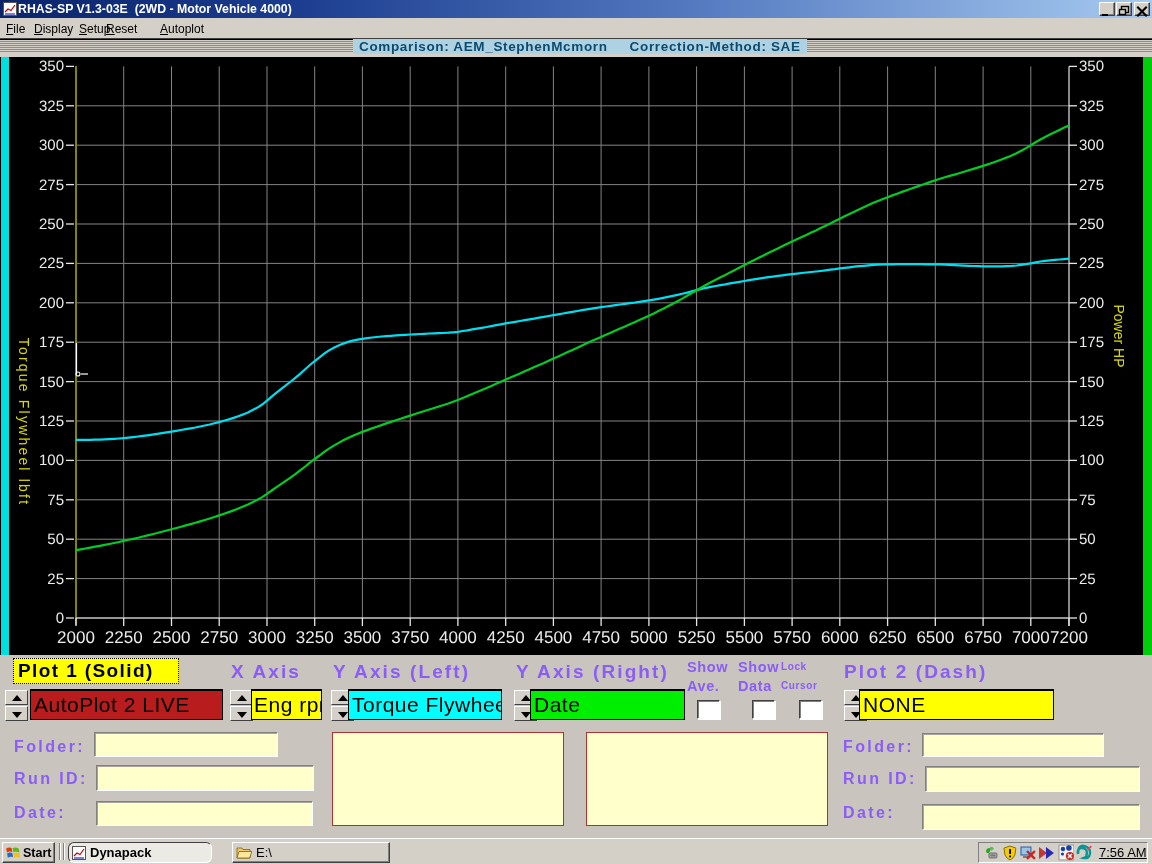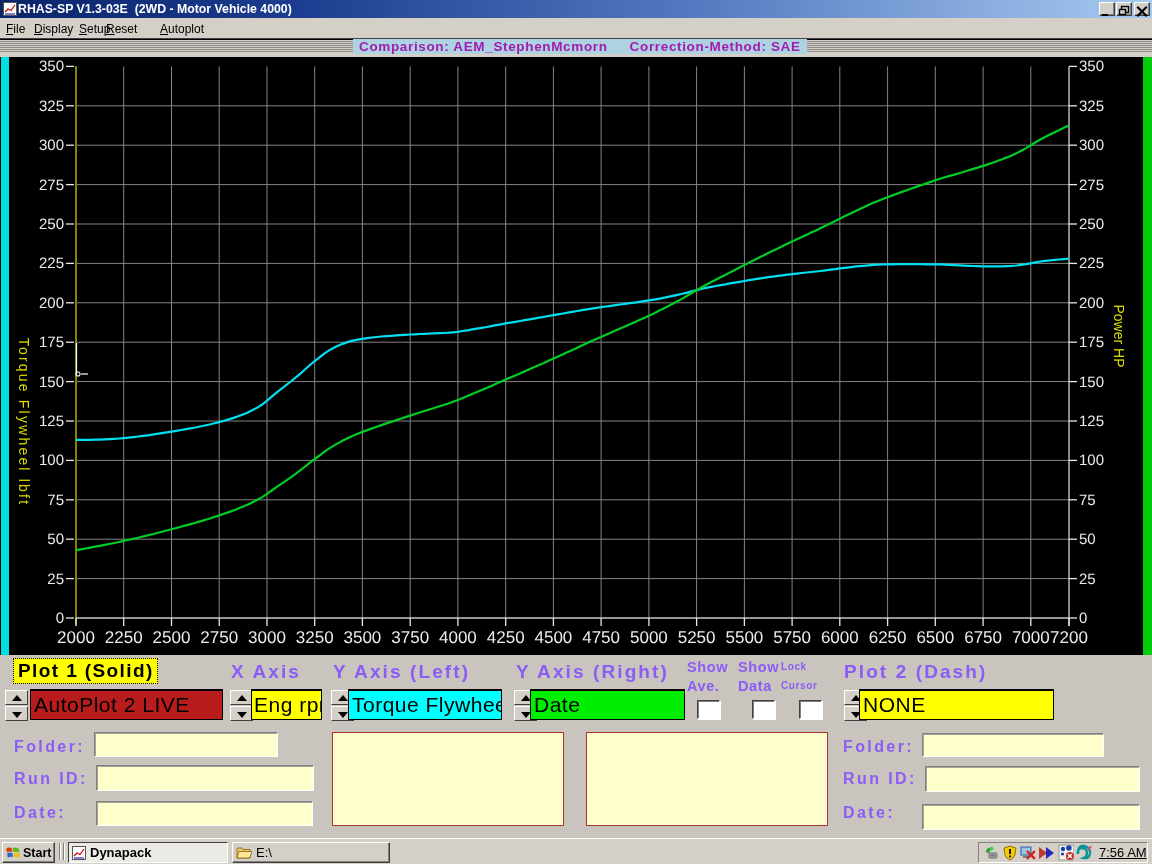--- a/index.html
+++ b/index.html
@@ -13,38 +13,38 @@
   border:1px solid; border-color:#fff #404040 #404040 #fff; box-shadow:inset -1px -1px 0 #808080; }
 
 #menubar { left:0; top:18px; width:1152px; height:21px; background:#d4d0c8;
   border-bottom:1px solid #404040; }
 .mi { position:absolute; top:4px; font-size:12px; color:#000; }
 .mi u { text-decoration:underline; }
 
 #toolstrip { left:0; top:40px; width:1152px; height:17px; background:#d4d0c8; }
 #stripes { left:0; top:1px; width:1152px; height:12px;
   background:repeating-linear-gradient(180deg,#8c8c8c 0 1px,#d4d0c8 1px 2px); position:absolute; }
-#comparison { left:353px; top:-1px; height:15px; background:#aed2e2; color:#a21caf;
+#comparison { left:353px; top:-1px; height:15px; background:#aed2e2; color:#0c4a6e;
   font-size:13.5px; font-weight:bold; padding:0 6px; line-height:15px; position:absolute; white-space:pre; letter-spacing:0.65px; }
 
 #chart { left:0; top:57px; width:1152px; height:598px; background:#000; }
 #cyanstripe { left:1px; top:57px; width:8px; height:598px; background:#00dfdf; }
 #greenstripe { left:1143px; top:57px; width:9px; height:598px; background:#00cd0c; }
 #plotsvg { left:0; top:0; width:1152px; height:864px; will-change:transform; transform:translateZ(0); }
 .yl { fill:#ececec; font-size:15px; font-family:"Liberation Sans",sans-serif; -webkit-font-smoothing:antialiased; text-rendering:geometricPrecision; }
 .xl { fill:#ececec; font-size:17px; font-family:"Liberation Sans",sans-serif; -webkit-font-smoothing:antialiased; text-rendering:geometricPrecision; }
 #ylab-l { left:-76px; top:414px; letter-spacing:2.2px; width:200px; text-align:center; color:#d9d900;
   font-size:14px; transform:rotate(90deg); transform-origin:center; white-space:nowrap; }
 #ylab-r { left:1019px; top:328px; width:200px; text-align:center; color:#d9d900;
   font-size:14px; transform:rotate(90deg); transform-origin:center; white-space:nowrap; }
 #title-tx, #menubar, #comparison, .blbl, #plot1lbl, .combo, .tbtn, #traytime { will-change:transform; }
 
 #panel { left:0; top:655px; width:1152px; height:183px; background:#c9c5be; }
 .blbl { position:absolute; font-weight:bold; color:#8b5cf6; letter-spacing:2.1px; }
-#plot1lbl { left:13px; top:658px; width:145px; height:26px; background:#ffff00;
+#plot1lbl { left:13px; top:658px; width:166px; height:26px; background:#ffff00;
   border:1px dotted #000; font-weight:bold; font-size:19px; line-height:24px; padding-left:4px; position:absolute; letter-spacing:1.4px; }
 .spin { position:absolute; width:23px; height:31px; top:690px; }
 .spin div { width:23px; height:15px; background:#d4d0c8; border:1px solid;
   border-color:#fff #404040 #404040 #fff; position:relative; }
 .spin div + div { margin-top:1px; }
 .spin .up:after { content:""; position:absolute; left:6px; top:4px; border:5px solid transparent;
   border-top:none; border-bottom:6px solid #000; }
 .spin .dn:after { content:""; position:absolute; left:6px; top:5px; border:5px solid transparent;
   border-bottom:none; border-top:6px solid #000; }
 .combo { position:absolute; top:689px; height:31px; border:1px solid #000; border-top-width:2px;
@@ -299,21 +299,21 @@
 <div class="abs" id="taskbar">
 <div class="tbtn" style="left:2px; width:53px; font-weight:bold; font-size:12.5px;">
 <svg width="16" height="15" viewBox="0 0 16 15" style="margin:0 2px 0 2px;">
         <path d="M1.2 3.6 Q3.5 1.8 6.6 2.9 L7.3 7.0 Q4.4 5.9 2.0 7.6 Z" fill="#e03c00"></path>
         <path d="M7.6 3.0 Q10.6 1.9 13.8 3.4 L14.4 7.6 Q11.3 6.0 8.3 7.1 Z" fill="#60b818"></path>
         <path d="M2.1 8.5 Q4.5 6.9 7.4 7.9 L8.1 12.1 Q5.3 11.0 2.8 12.7 Z" fill="#2a68c8"></path>
         <path d="M8.5 8.1 Q11.4 7.0 14.6 8.6 L15.2 12.8 Q12.2 11.2 9.1 12.4 Z" fill="#f0c018"></path>
       </svg>Start</div>
 <div style="position:absolute; left:59px; top:4px; width:2px; height:17px; border-left:1px solid #808080; border-right:1px solid #fff;"></div>
     <div style="position:absolute; left:63px; top:4px; width:2px; height:17px; border-left:1px solid #808080; border-right:1px solid #fff;"></div>
-<div class="tbtn" style="left:68px; width:160px; font-weight:bold; background:#eceae5; border-color:#404040 #fff #fff #404040; box-shadow:none;">
+<div class="tbtn" style="left:68px; width:144px; font-weight:bold; background:#eceae5; border-color:#404040 #fff #fff #404040; box-shadow:none;border-radius:6px;">
 <svg width="14" height="14" viewBox="0 0 14 14" style="margin:0 4px 0 3px;">
         <rect x="0.5" y="0.5" width="13" height="13" fill="#fdfdfd" stroke="#555"></rect>
         <polyline points="2,10 5,7 8,8.5 12,3" stroke="#c00" stroke-width="1.2" fill="none"></polyline>
         <line x1="2" y1="12" x2="12" y2="12" stroke="#00a" stroke-width="1"></line>
       </svg>Dynapack</div>
 <div class="tbtn" style="left:232px; width:158px;">
 <svg width="16" height="13" viewBox="0 0 16 13" style="margin:0 4px 0 3px;">
         <path d="M1 2 L6 2 L7 3.5 L14 3.5 L14 12 L1 12 Z" fill="#f0c870" stroke="#806000" stroke-width="0.8"></path>
         <path d="M3 5.5 L16 5.5 L13.5 12 L1 12 Z" fill="#ffe89c" stroke="#806000" stroke-width="0.8"></path>
       </svg>E:\</div>

